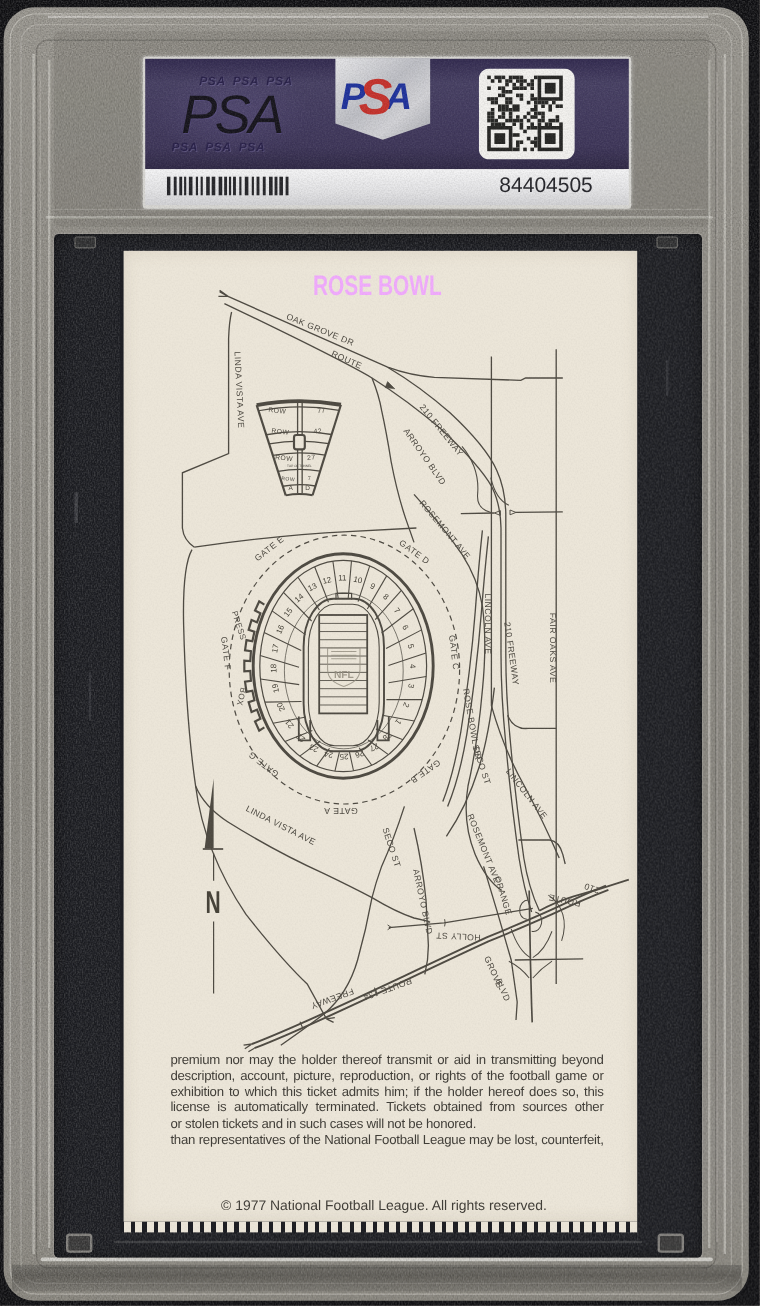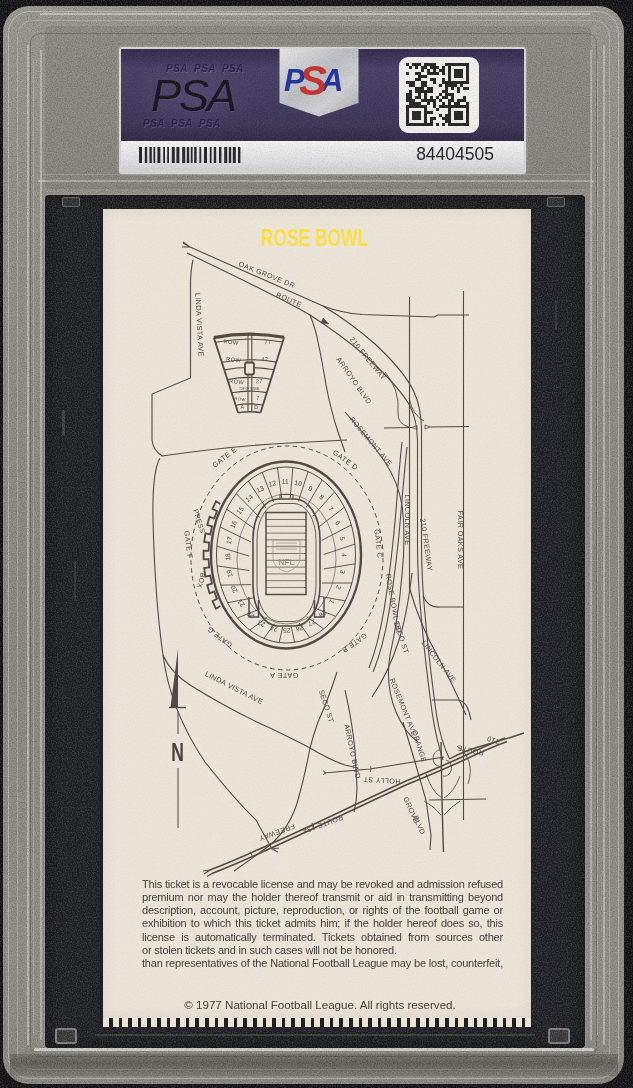--- a/index.html
+++ b/index.html
@@ -23,21 +23,21 @@
   background:linear-gradient(180deg,#f4f4f5,#e2e2e4 65%,#d2d2d5); }
 #holo { left:136px; top:67px; width:120px; height:58px; color:#17151d;
   font-weight:normal; font-style:italic; font-size:45px; letter-spacing:-2px; line-height:58px;
   text-shadow:0.6px 0.6px 0px rgba(110,95,165,0.3);margin-left:15px; }
 .mini { position:absolute; color:rgba(38,30,70,0.9); font-size:10px; font-weight:bold;
   font-style:italic; letter-spacing:0.5px; word-spacing:3px;
   text-shadow:0.7px 0.7px 0 rgba(150,140,195,0.3); }
 #cert { left:370px; top:144px; width:124px; font-size:17.5px; color:#26262b;
   letter-spacing:0px; text-align:right; }
 #title { left:-2px; top:16px; width:432px; text-align:center; font-size:23.5px;
-  font-weight:bold; letter-spacing:0px; color:#fde047; }
+  font-weight:bold; letter-spacing:0px; color:#f0abfc; }
 #title span { display:inline-block; transform:scaleX(0.74); transform-origin:center; }
 #legal { left:42px; top:668.5px; width:361px; font-size:11px; line-height:13.3px;
   color:#413e38; letter-spacing:-0.2px; }
 .jl { text-align:justify; text-align-last:justify; white-space:nowrap; }
 .jl.last { text-align-last:left; }
 #copy { left:2px; top:788.5px; width:436px; text-align:center; font-size:11.6px; color:#413e38; }
 .grain { position:absolute; left:0; top:0; width:633px; height:1088px; pointer-events:none; }
 </style></head>
 <body>
 <div id="scene">
@@ -362,21 +362,20 @@
 <line x1="178" y1="711" x2="178" y2="734" stroke="#4f4b43" stroke-width="1"></line>
 
 <text x="0" y="0" font-size="26.5" font-weight="bold" fill="#474339" text-anchor="middle" transform="translate(177.5,761) scale(0.66,1)">N</text>
 <line x1="178" y1="768" x2="178" y2="828" stroke="#4f4b43" stroke-width="1"></line>
 </svg>
 </div>
 
 <div id="title" class="abs"><span>ROSE BOWL</span></div>
 
 <div id="legal" class="abs">
-<div class="jl">This ticket is a revocable license and may be revoked and admission refused</div>
 <div class="jl">premium nor may the holder thereof transmit or aid in transmitting beyond</div>
 <div class="jl">description, account, picture, reproduction, or rights of the football game or</div>
 <div class="jl">exhibition to which this ticket admits him; if the holder hereof does so, this</div>
 <div class="jl">license is automatically terminated. Tickets obtained from sources other</div>
 <div class="jl last">or stolen tickets and in such cases will not be honored.</div>
 <div class="jl">than representatives of the National Football League may be lost, counterfeit,</div>
 </div>
 
 <div id="copy" class="abs">© 1977 National Football League. All rights reserved.</div>
 </div>

